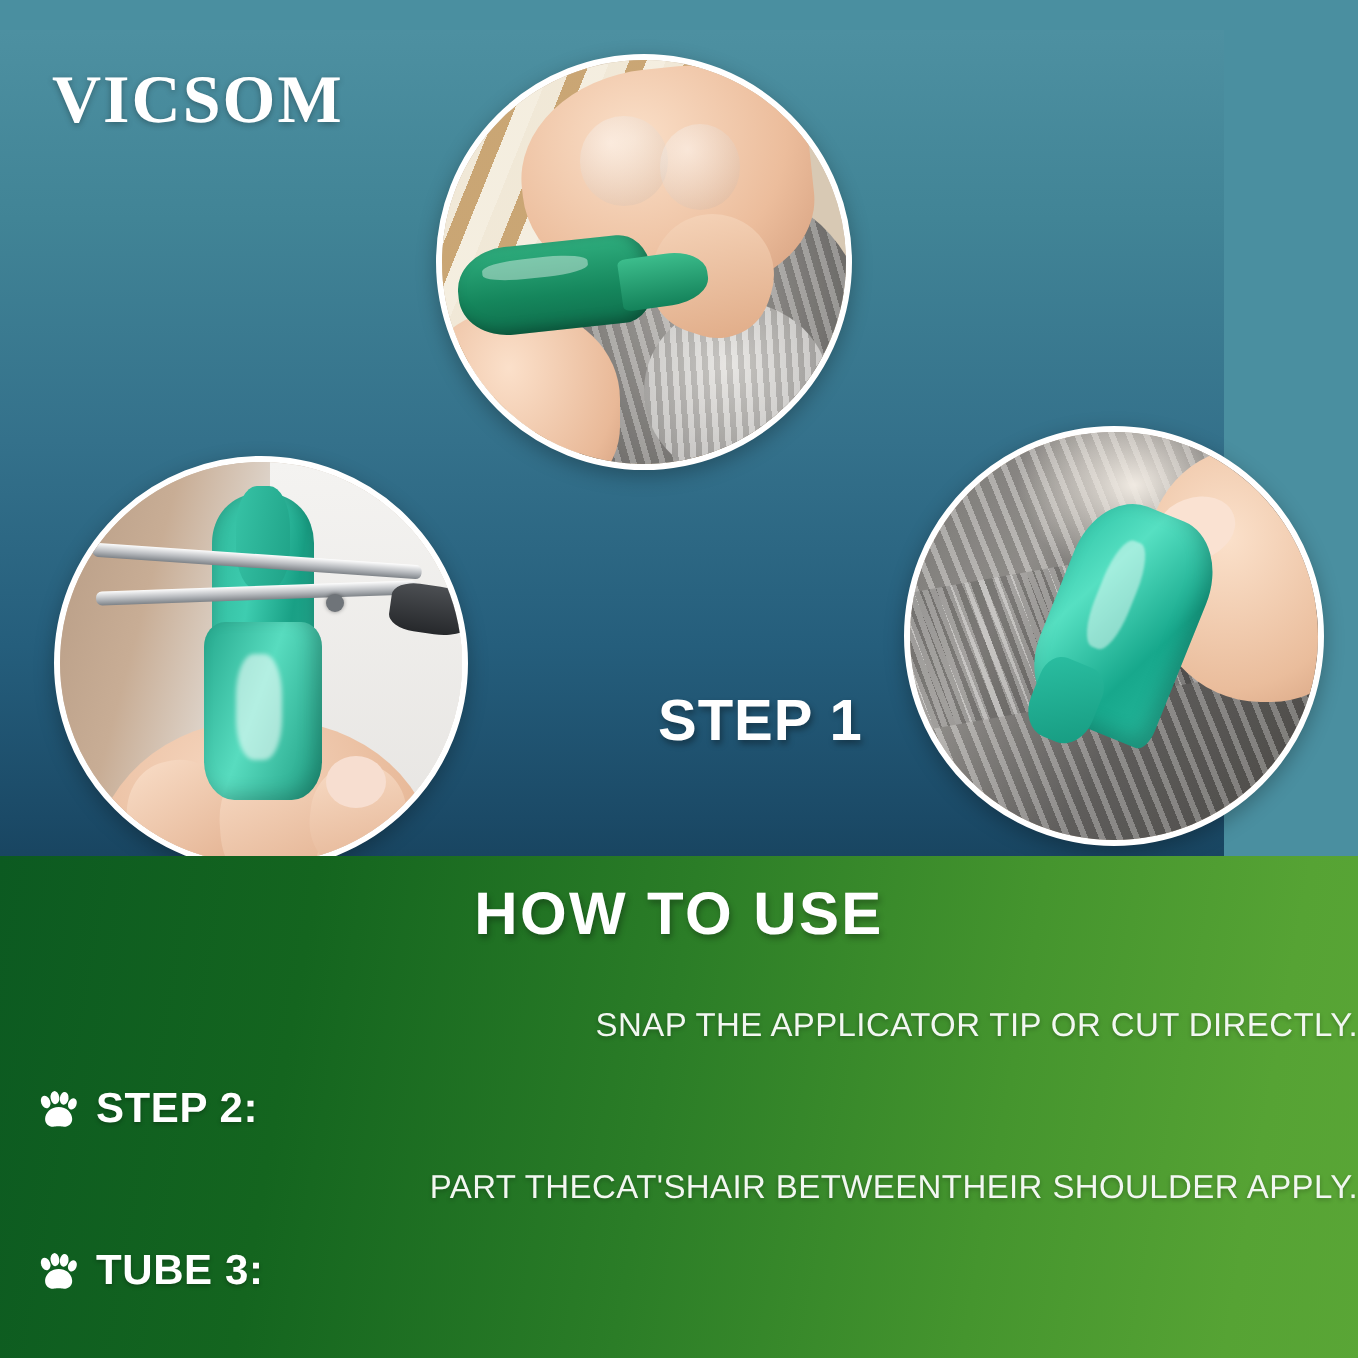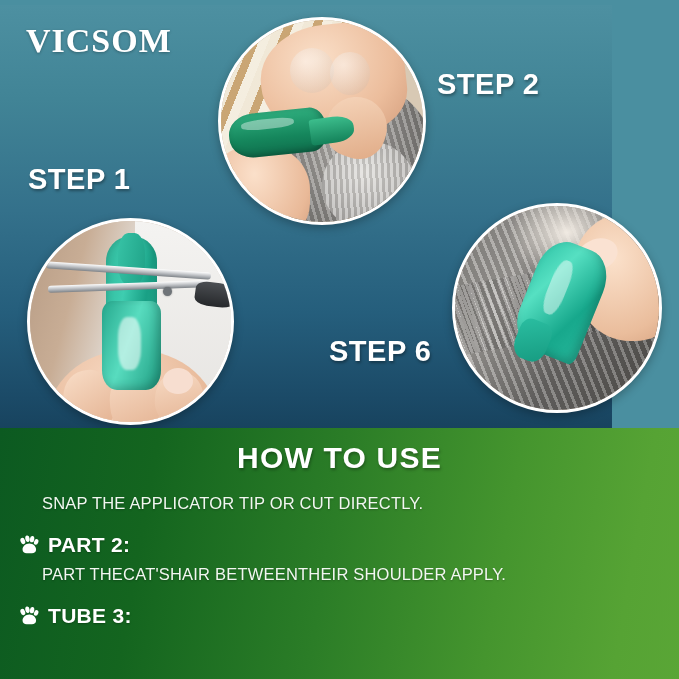--- a/index.html
+++ b/index.html
@@ -5,21 +5,21 @@
   html,body{margin:0;padding:0;background:#fff;}
   body{font-family:"Liberation Sans",sans-serif;}
 
   .poster{
     position:relative;width:679px;height:679px;overflow:hidden;
     background:#4a8fa0;
   }
 
   
   .top-panel{
-    position:absolute;left:0;top:5px;width:612px;height:428px;
+    position:absolute;left:0;top:15px;width:612px;height:428px;
     background:linear-gradient(180deg,#4d90a1 0%,#418496 22%,#34718b 48%,#255e7c 72%,#1b4a67 92%,#17425d 100%);
   }
 
   .brand{
     position:absolute;left:26px;top:17px;
     font-family:"Liberation Serif",serif;
     font-size:34px;font-weight:700;letter-spacing:1px;color:#ffffff;
     text-shadow:0 1px 3px rgba(0,0,0,.30);
   }
 
@@ -161,23 +161,24 @@
   }
   .steps{position:absolute;left:0;top:58px;width:679px;}
   .step-block{position:relative;margin:0 0 20px 0;padding:0 0 0 18px;}
   .step-head{display:flex;align-items:center;gap:8px;}
   .paw{width:22px;height:20px;flex:0 0 auto;display:block;}
   .step-label{
     font-size:21px;font-weight:700;color:#ffffff;letter-spacing:.3px;
     text-shadow:0 1px 2px rgba(0,0,0,.28);
   }
   .step-text{
-    margin-top:8px;padding-left:24px;
+    margin-top:18px;padding-left:24px;
     font-size:16.5px;color:#f2f7f1;letter-spacing:.2px;
     text-shadow:0 1px 2px rgba(0,0,0,.25);
+    text-align:right;
   }
 </style>
 </head>
 <body>
 
 <div class="poster">
 
   <div class="top-panel">
 
     <div class="brand">VICSOM</div>
@@ -225,23 +226,21 @@
         <div class="light"></div>
         <div class="furband"></div>
         <div class="hand"></div>
         <div class="fingernail"></div>
         <div class="pip"></div>
         <div class="pip-tip"></div>
         <div class="pip-shine"></div>
       </div>
     </div>
 
-    <div class="step-tag t1">STEP 1</div>
-    <div class="step-tag t2">STEP 2</div>
-    <div class="step-tag t3">STEP 6</div>
+    <div class="step-tag t3">STEP 1</div>
   </div>
 
   <div class="bottom-panel">
 
     <div class="howto">HOW TO USE</div>
 
     <div class="steps">
 
       <div class="step-block">
         <div class="step-text">SNAP THE APPLICATOR TIP OR CUT DIRECTLY.</div>
@@ -251,21 +250,21 @@
         <div class="step-head">
           <span>
             <svg class="paw" viewBox="0 0 24 22" xmlns="http://www.w3.org/2000/svg">
               <ellipse cx="5.2" cy="6.6" rx="2.5" ry="3.5" fill="#ffffff" transform="rotate(-22 5.2 6.6)"></ellipse>
               <ellipse cx="10.3" cy="4.2" rx="2.4" ry="3.6" fill="#ffffff" transform="rotate(-8 10.3 4.2)"></ellipse>
               <ellipse cx="15.4" cy="4.6" rx="2.4" ry="3.5" fill="#ffffff" transform="rotate(8 15.4 4.6)"></ellipse>
               <ellipse cx="19.9" cy="7.6" rx="2.3" ry="3.2" fill="#ffffff" transform="rotate(22 19.9 7.6)"></ellipse>
               <path d="M12.4 9.3c4.2 0 7.4 3.1 7.4 6.6 0 3.0-2.6 4.7-5.6 4.2-1.3-.2-2.5-.2-3.8 0-3.0.5-5.5-1.2-5.5-4.2 0-3.5 3.3-6.6 7.5-6.6z" fill="#ffffff"></path>
             </svg>
           </span>
-          <span class="step-label">PART 2:</span>
+          <span class="step-label">STEP 2:</span>
         </div>
         <div class="step-text">PART THECAT'SHAIR BETWEENTHEIR SHOULDER APPLY.</div>
       </div>
 
       <div class="step-block">
         <div class="step-head">
           <span>
             <svg class="paw" viewBox="0 0 24 22" xmlns="http://www.w3.org/2000/svg">
               <ellipse cx="5.2" cy="6.6" rx="2.5" ry="3.5" fill="#ffffff" transform="rotate(-22 5.2 6.6)"></ellipse>
               <ellipse cx="10.3" cy="4.2" rx="2.4" ry="3.6" fill="#ffffff" transform="rotate(-8 10.3 4.2)"></ellipse>

